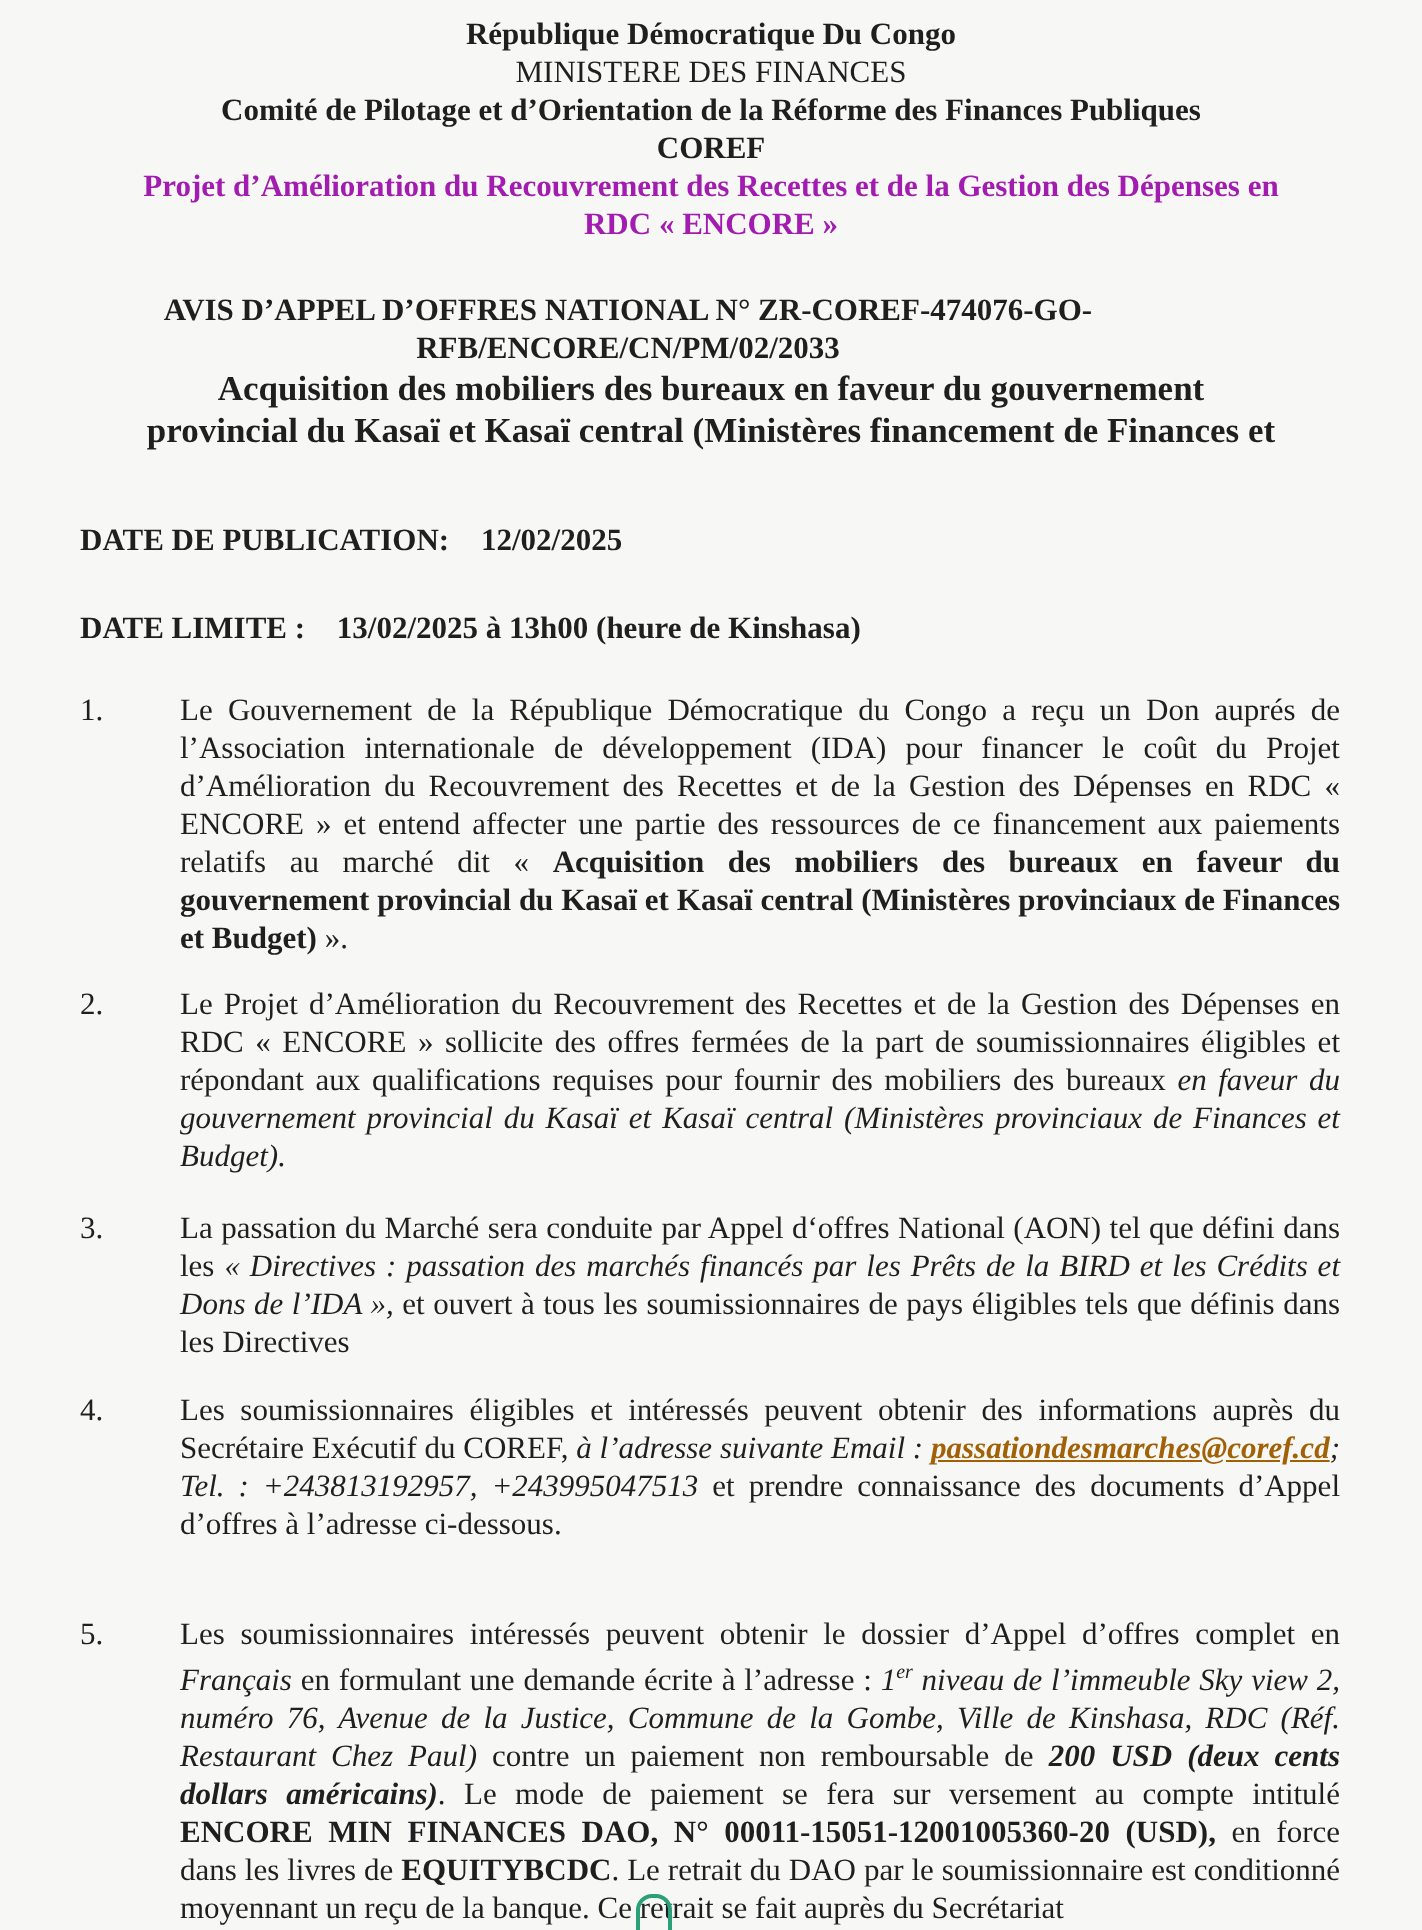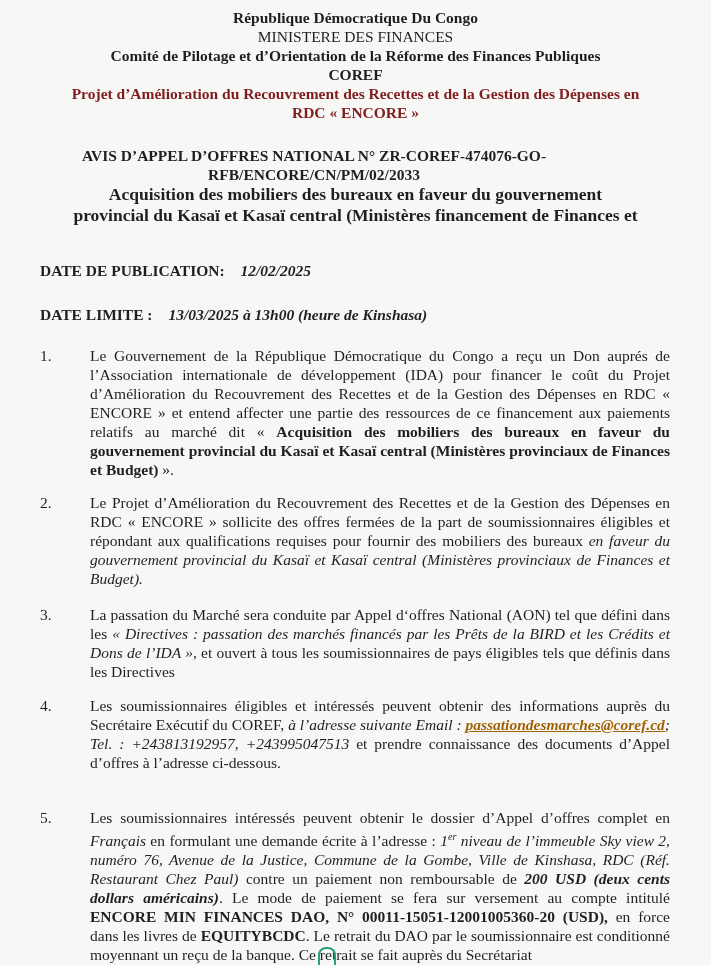--- a/index.html
+++ b/index.html
@@ -6,26 +6,26 @@
   body {
     width:711px; height:965px; overflow:hidden;
     background:#f7f7f5;
     font-family:"Liberation Serif", serif;
     color:#1f1f1f;
     position:relative;
   }
   .page { position:absolute; left:0; top:0; width:711px; height:965px; }
   .hdr { text-align:center; font-size:15.5px; line-height:19px; }
   .hdr .b { font-weight:bold; }
-  .hdr .blue { color:#7f1d1d; font-weight:bold; }
+  .hdr .blue { color:#a21caf; font-weight:bold; }
   .h-top { position:absolute; top:8px; left:0; width:711px; }
   .h-avis { position:absolute; top:146px; left:0; width:580px; font-size:15.5px; line-height:19px; font-weight:bold; text-align:center;margin-left:24px; }
   .h-title { position:absolute; top:184px; left:0; width:711px; font-size:17.5px; line-height:21px; font-weight:bold; text-align:center; }
   .date { position:absolute; left:40px; font-size:15.5px; font-weight:bold; }
-  .date .v { margin-left:12px;font-style:italic; }
+  .date .v { margin-left:12px; }
   .item { position:absolute; left:40px; width:630px; font-size:15.5px; line-height:19px; }
   .item .num { position:absolute; left:0; top:0; }
   .item .txt { margin-left:50px; text-align:justify; }
   .b { font-weight:bold; }
   .i { font-style:italic; }
   .bi { font-weight:bold; font-style:italic; }
   a.mail { color:#a16207; text-decoration:underline; font-style:italic; font-weight:bold; }
   .mark { position:absolute; left:318px; top:947px; width:14px; height:22px; border:2px solid #2aa07a; border-bottom:none; border-radius:8px 8px 0 0; }
 </style>
 </head>
@@ -52,21 +52,21 @@
     <div>provincial du Kasaï et Kasaï central (Ministères financement de Finances et</div>
   </div>
 
   <div class="date" style="top:262px;">
     <span>DATE DE PUBLICATION:</span>
     <span class="v">12/02/2025</span>
   </div>
 
   <div class="date" style="top:306px;">
     <span>DATE LIMITE :</span>
-    <span class="v">13/03/2025 à 13h00 (heure de Kinshasa)</span>
+    <span class="v">13/02/2025 à 13h00 (heure de Kinshasa)</span>
   </div>
 
   <div class="item" style="top:346px;">
     <span class="num">1.</span>
     <div class="txt"><span>Le Gouvernement de la République Démocratique du Congo a reçu un Don auprés de l’Association internationale de développement (IDA) pour financer le coût du Projet d’Amélioration du Recouvrement des Recettes et de la Gestion des Dépenses en RDC « ENCORE » et entend affecter une partie des ressources de ce financement aux paiements relatifs au marché dit « </span><span class="b">Acquisition des mobiliers des bureaux en faveur du gouvernement provincial du Kasaï et Kasaï central (Ministères provinciaux de Finances et Budget)</span><span> ».</span></div>
   </div>
 
   <div class="item" style="top:493px;">
     <span class="num">2.</span>
     <div class="txt"><span>Le Projet d’Amélioration du Recouvrement des Recettes et de la Gestion des Dépenses en RDC « ENCORE » sollicite des offres fermées de la part de soumissionnaires éligibles et répondant aux qualifications requises pour fournir des mobiliers des bureaux </span><span class="i">en faveur du gouvernement provincial du Kasaï et Kasaï central (Ministères provinciaux de Finances et Budget).</span></div>

